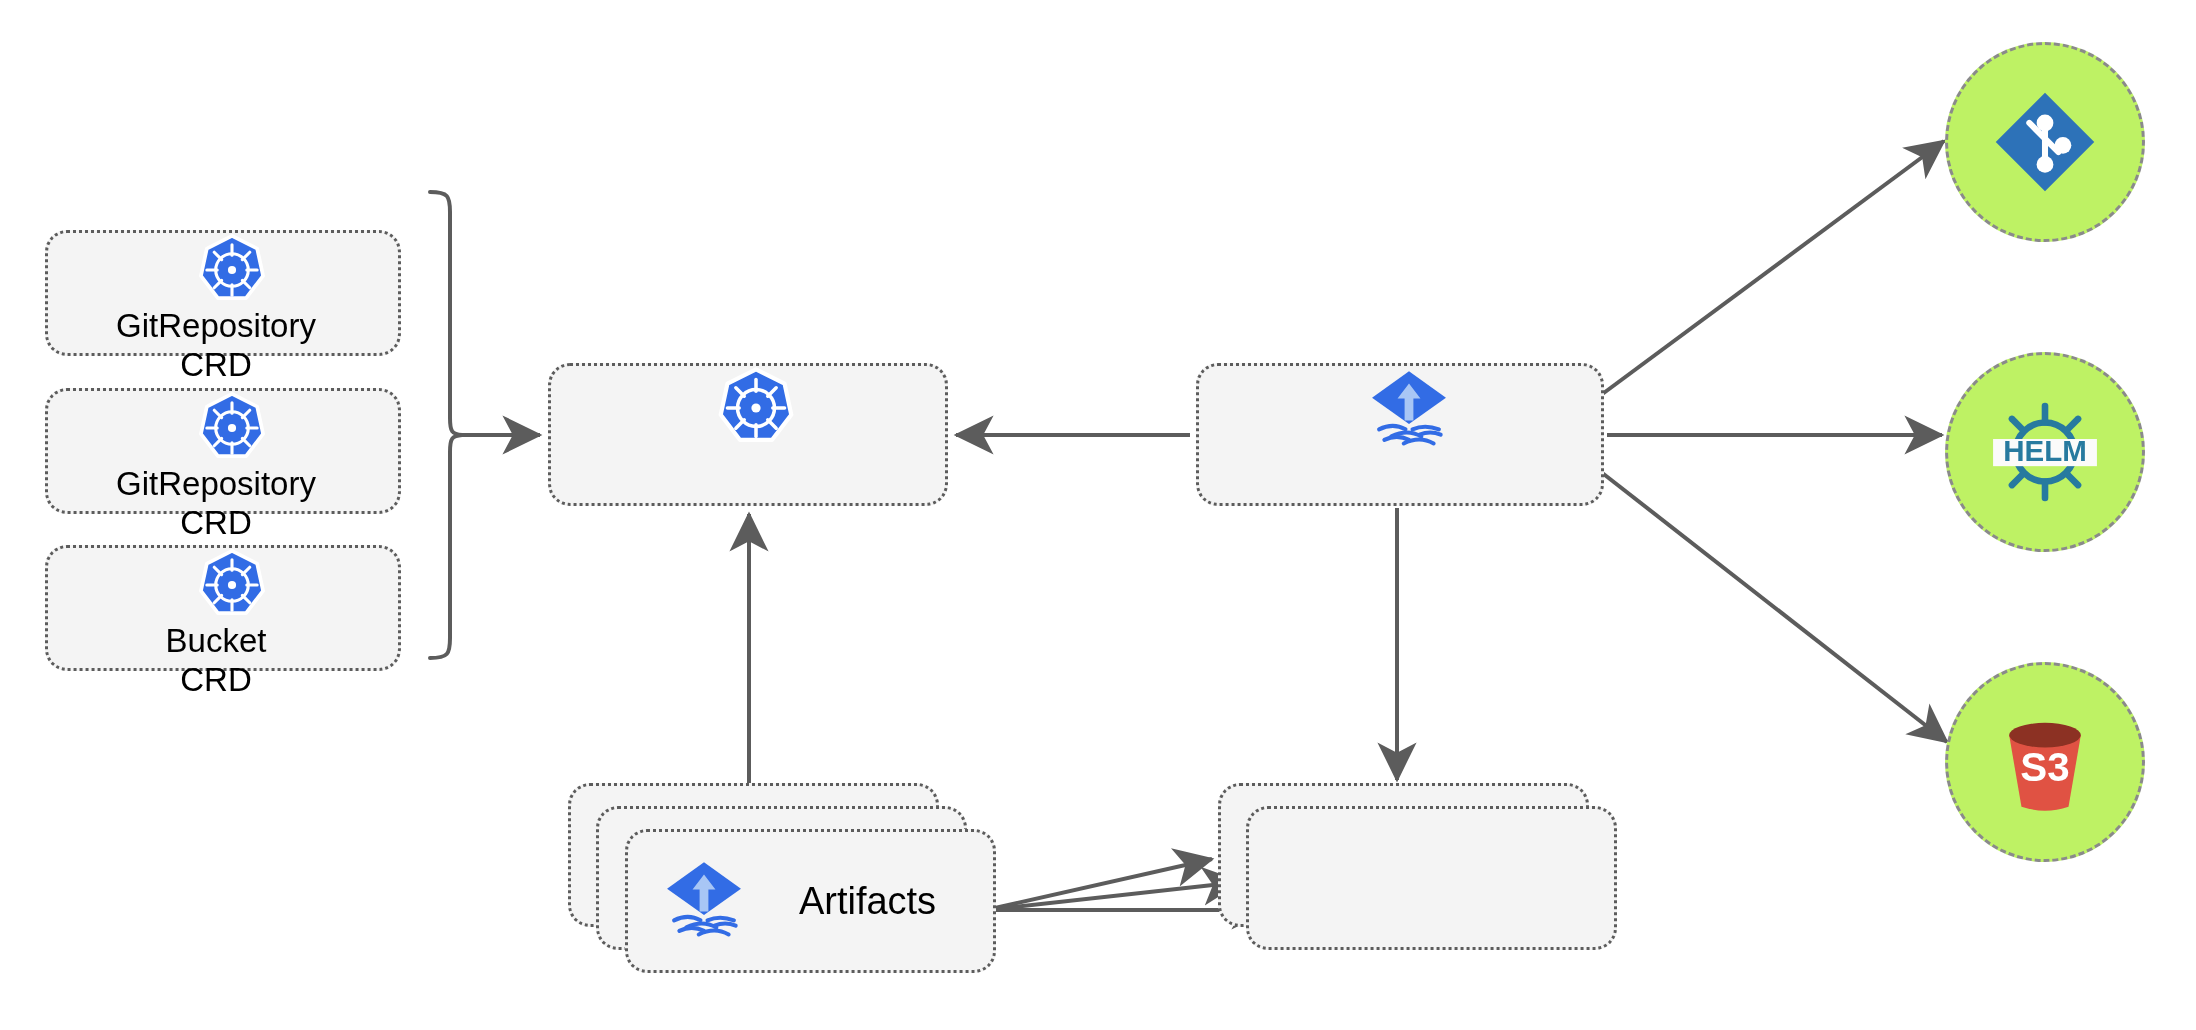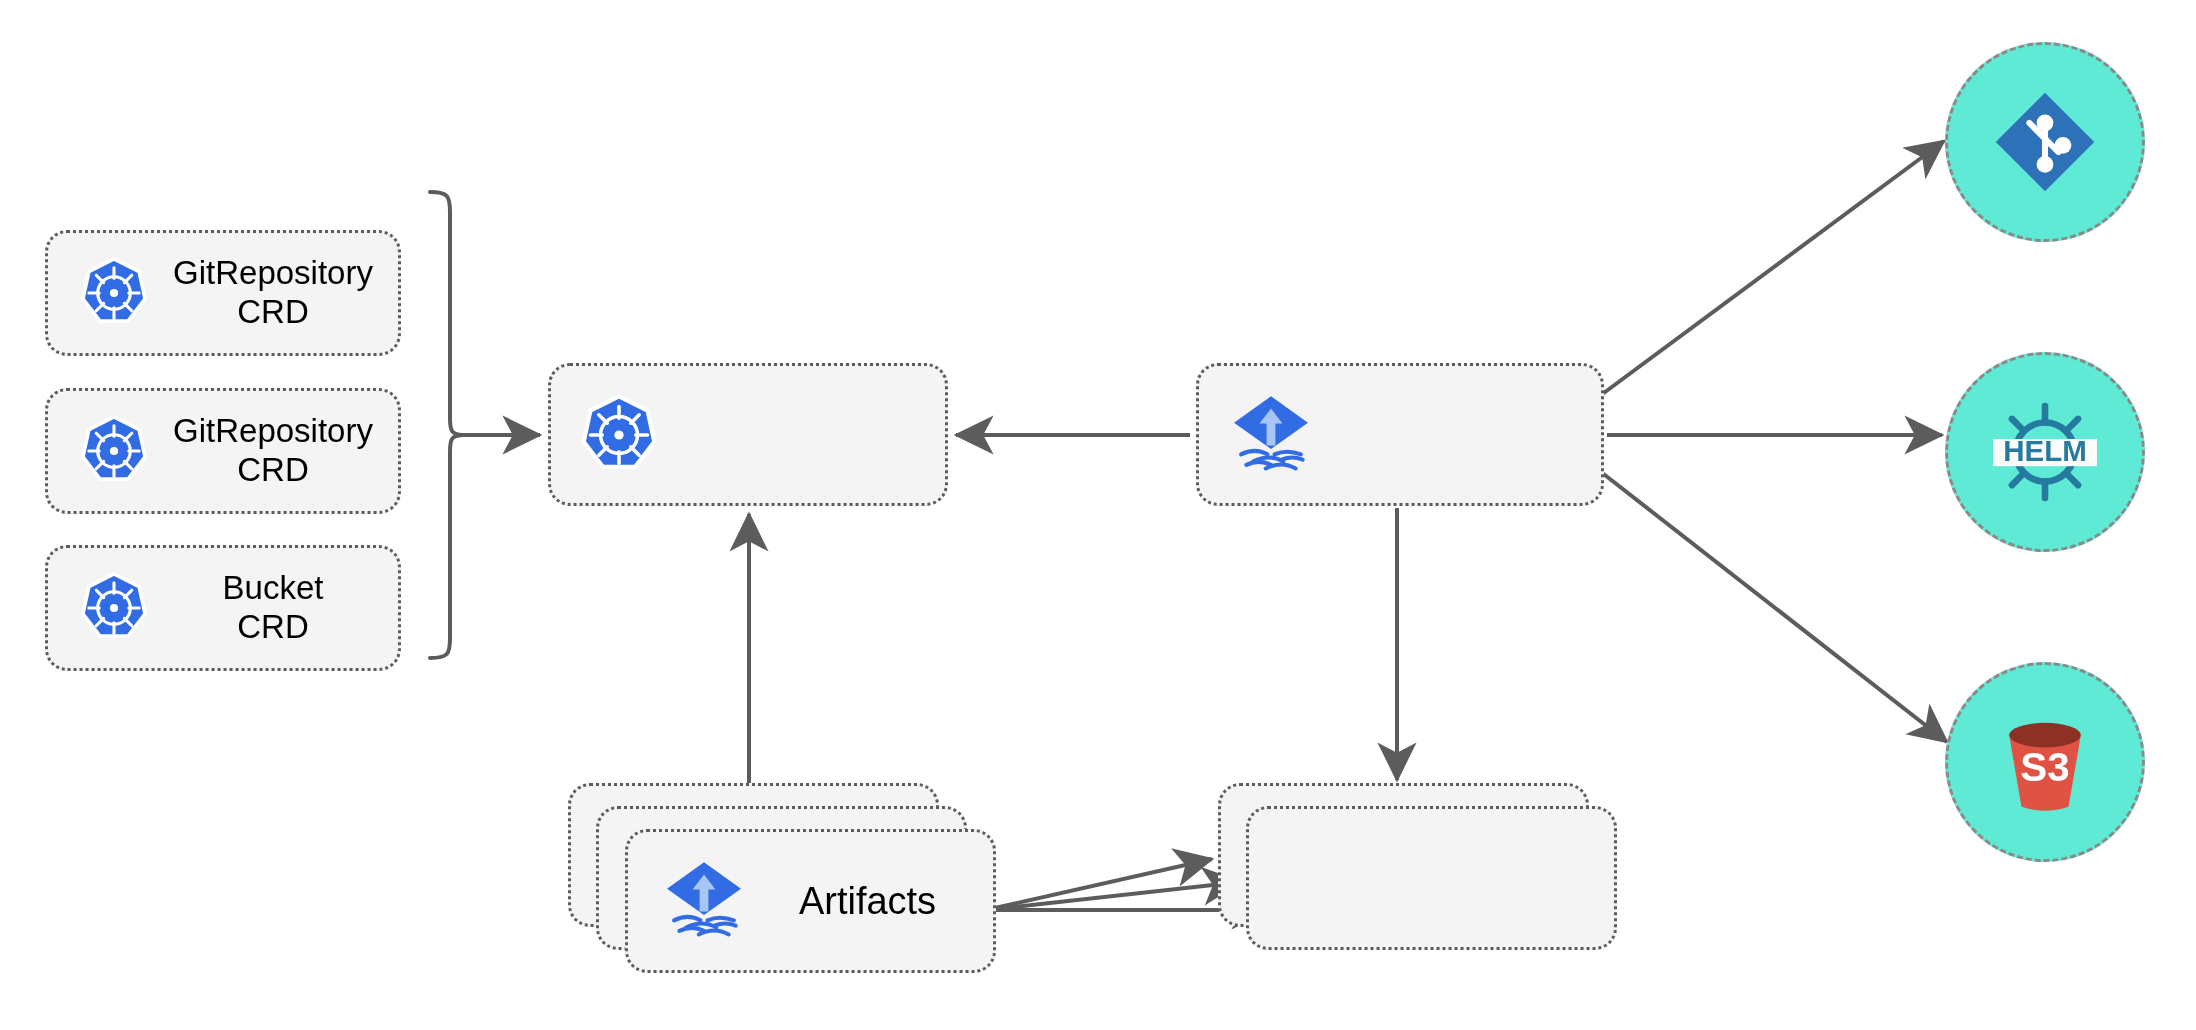--- a/index.html
+++ b/index.html
@@ -29,20 +29,21 @@
   
   .card {
     position: absolute;
     box-sizing: border-box;
     background: #f4f4f4;
     border: 3px dotted #5c5c5c;
     border-radius: 22px;
     display: flex;
     align-items: center;
     justify-content: flex-start;
+    flex-direction: column;
   }
   .card .label {
     color: #000000;
     text-align: center;
     line-height: 1.18;
     white-space: pre-line;
   }
 
   
   .crd {
@@ -148,21 +149,21 @@
   #node-artifacts .sheet { width: 371px; height: 144px; }
 
   
   .ext-circle {
     position: absolute;
     box-sizing: border-box;
     width: 200px;
     height: 200px;
     border: 3px dashed #8a8a8a;
     border-radius: 50%;
-    background: #5eead4;
+    background: #bef264;
     display: flex;
     align-items: center;
     justify-content: center;
   }
   #ext-git  { left: 1945px; top: 42px;  }
   #ext-helm { left: 1945px; top: 352px; }
   #ext-s3   { left: 1945px; top: 662px; }
 
   svg.ico { display: block; }
 </style>

